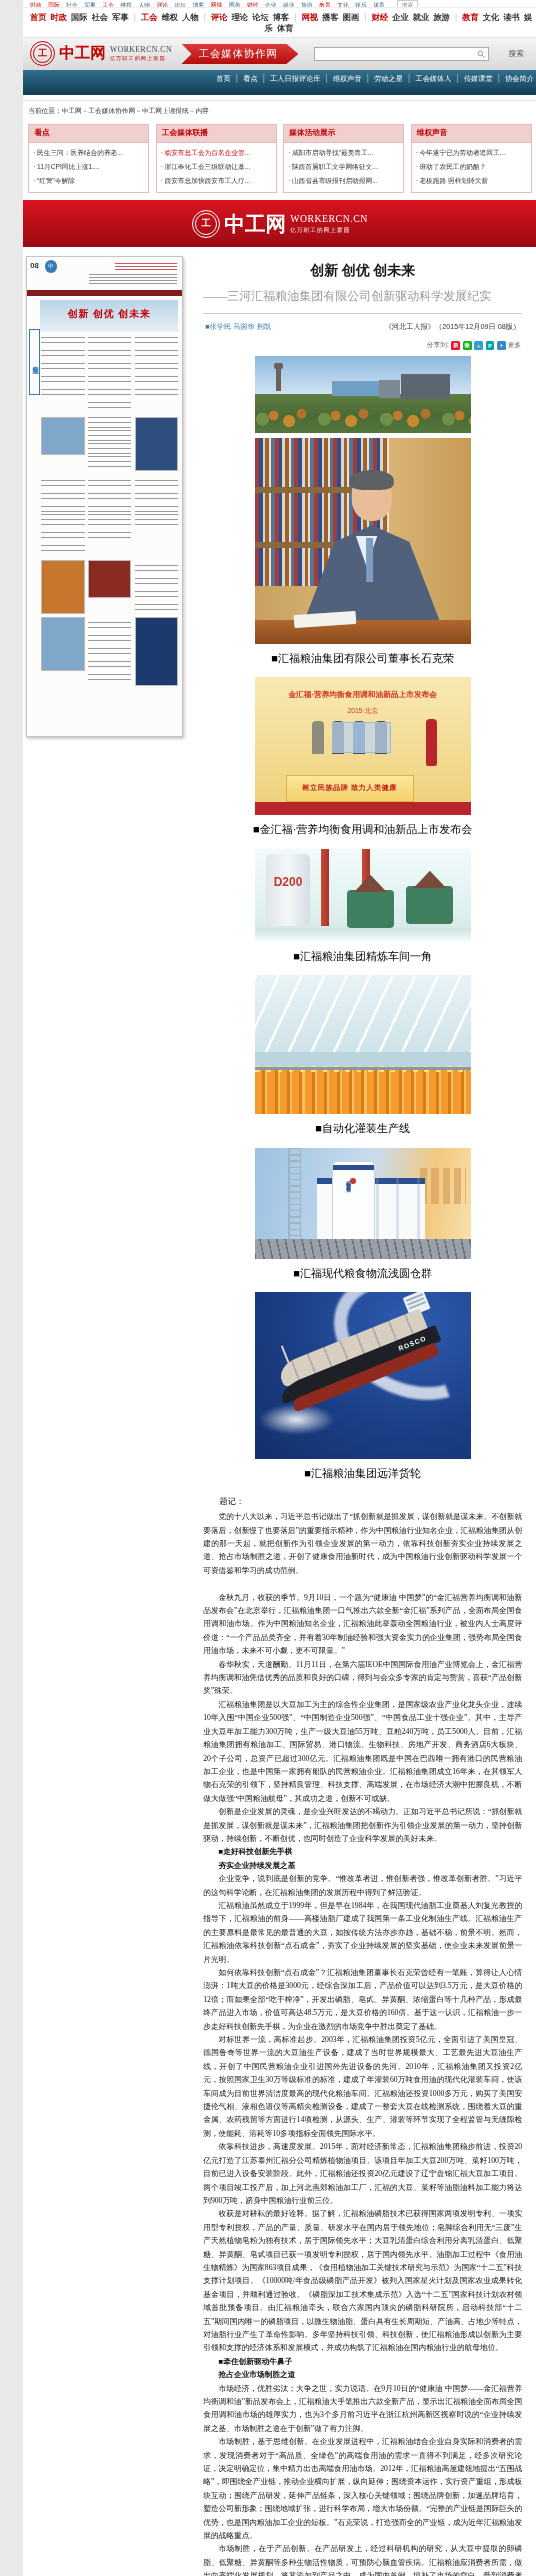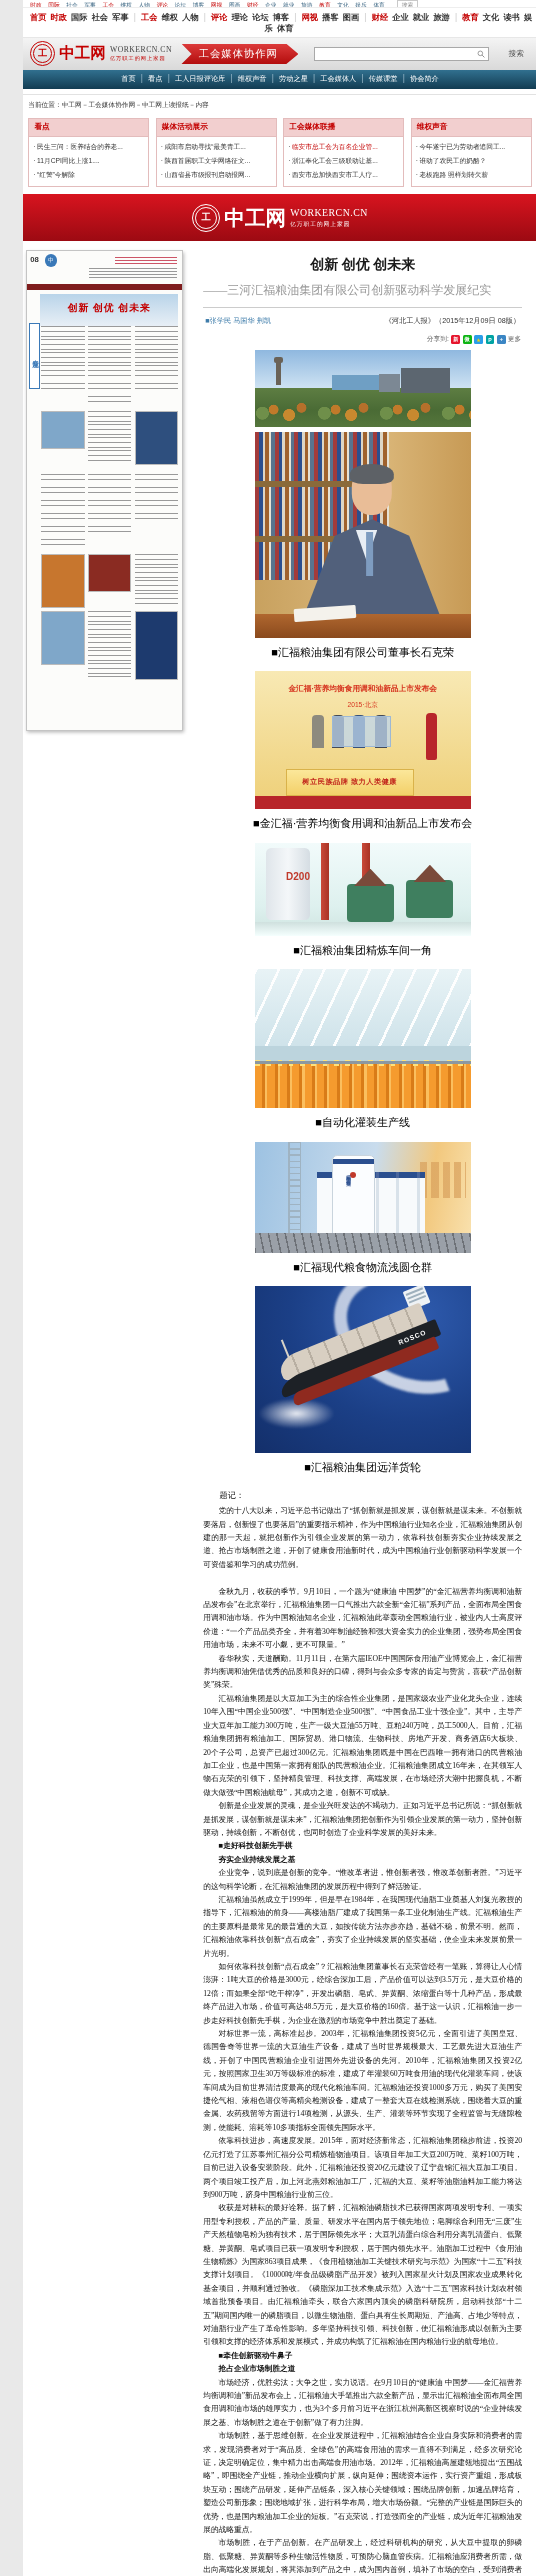--- a/index.html
+++ b/index.html
@@ -27,21 +27,21 @@
   .logo-col{display:flex;flex-direction:column;line-height:1.1;}
   .logo-en{font-size:7.7px;color:#444;font-family:"Liberation Serif","DejaVu Serif",serif;letter-spacing:0.5px;}
   .logo-slogan{font-size:5.2px;color:#c30000;letter-spacing:1px;margin-top:1.5px;}
   .ribbon{margin-left:9.3px;background:linear-gradient(#dc3a3a,#b30d0d);color:#fff;font-size:10.3px;font-weight:normal;line-height:20.6px;padding:0 20.6px 0 17.5px;clip-path:polygon(0 0,calc(100% - 12.4px) 0,100% 50%,calc(100% - 12.4px) 100%,0 100%,10.3px 50%);letter-spacing:1px;}
   .search-zone{margin-left:auto;display:flex;align-items:center;}
   .search-input{width:155px;height:12.4px;border:0.5px solid #a9a9a9;background:#fff;padding:0 14.4px 0 4.1px;font-size:6.7px;outline:none;}
   .search-svg{margin-left:-12.4px;flex:0 0 auto;}
   .search-btn{margin-left:17.5px;font-size:7.7px;color:#555;background:none;border:none;cursor:pointer;}
 
   
-  .bluenav{height:19px;background:linear-gradient(#31708f,#123c52);text-align:center;line-height:18.5px;}
+  .bluenav{height:25px;background:linear-gradient(#31708f,#123c52);text-align:right;line-height:18.5px;}
   .bluenav a{color:#fff;font-size:7.2px;margin:0 3.1px;}
   .bluenav i{color:#9dbccb;font-style:normal;margin:0 2.1px;}
 
   
   .crumb{border-top:0.5px solid #e2e2e2;margin-top:5.2px;padding:6.2px 5.2px 5.2px;font-size:6.7px;color:#333;}
 
   
   .boxes{display:flex;gap:6.2px;padding:2.1px 5.2px 7.2px;}
   .nbox{flex:1;border:0.5px solid #e3bcbc;background:#fff;}
   .nbox h3{margin:0;background:#f2cf cf;background:#f2cfcf;color:#c30000;font-size:7.7px;padding:3.6px 5.2px;border-bottom:0.5px solid #e3bcbc;font-weight:bold;}
@@ -122,21 +122,21 @@
   #ph3 .ovsub{position:absolute;left:0;right:0;top:30px;text-align:center;color:#d6341f;font-size:6.7px;}
   #ph3 .fig{position:absolute;bottom:61px;width:12.4px;height:33px;background:#454a56;border-radius:4.1px 4.1px 0 0;}
   #ph3 .f1{left:57px;background:#8d8a7e;}.#ph3 .f2{left:77px;}
   #ph3 .f2{left:77px;}#ph3 .f3{left:98px;background:#37507a;}#ph3 .f4{left:120px;}
   #ph3 .hostess{position:absolute;right:34px;bottom:49px;width:10.3px;height:47px;background:#b8252a;border-radius:4.1px 4.1px 2.1px 2.1px;}
   #ph3 .ice{position:absolute;left:77px;bottom:62px;width:57px;height:29px;background:rgba(190,214,238,.75);border:0.5px solid #9db8d4;}
   #ph3 .stage{position:absolute;left:31px;right:57px;bottom:13.4px;height:25px;background:linear-gradient(#fbe79a,#f3d069);border:0.5px solid #d9b24a;display:flex;align-items:center;justify-content:center;color:#c2271c;font-weight:bold;font-size:7.2px;letter-spacing:0.5px;}
   #ph3 .carpet{position:absolute;left:0;right:0;bottom:0;height:13.4px;background:#b8252a;}
 
   #ph4{height:93px;background:linear-gradient(#f2fbfb,#ddf0ee 70%,#cfe3e0);}
-  #ph4 .tank{position:absolute;left:11.3px;top:5.2px;width:44px;height:72px;background:linear-gradient(90deg,#dfe5ea,#f4f7f9 50%,#d5dde3);border-radius:5.2px;color:#c0392b;font-weight:bold;font-size:10px;text-align:right;line-height:57px;}
+  #ph4 .tank{position:absolute;left:11.3px;top:5.2px;width:44px;height:72px;background:linear-gradient(90deg,#dfe5ea,#f4f7f9 50%,#d5dde3);border-radius:5.2px;color:#c0392b;font-weight:bold;font-size:12px;text-align:center;line-height:57px;}
   #ph4 .pillar{position:absolute;top:0;width:8.2px;height:77px;background:linear-gradient(90deg,#c94a3a,#a93325);}
   #ph4 .pl1{left:66px;}#ph4 .pl2{left:107px;height:62px;}
   #ph4 .machine{position:absolute;bottom:13.4px;width:47px;height:38px;background:#3f7f5f;border-radius:4.1px;}
   #ph4 .machine::before{content:"";position:absolute;left:7.2px;top:-15.5px;width:33px;height:17.5px;background:#7a4a3a;clip-path:polygon(50% 0,100% 100%,0 100%);}
   #ph4 .m1{right:77px;}#ph4 .m2{right:17.5px;bottom:17.5px;}
   #ph4 .floor{position:absolute;left:0;right:0;bottom:0;height:13.4px;background:linear-gradient(#cfe0de,#f5fffe);}
 
   #ph5{height:139px;background:#cde3ea;}
   #ph5 .ceiling{position:absolute;left:0;top:0;right:0;height:55%;background:linear-gradient(#e8f3f6,#cfe3ea),repeating-linear-gradient(115deg,rgba(255,255,255,.95) 0 2.6px,transparent 2.6px 20.6px);background-blend-mode:screen;}
   #ph5 .wall{position:absolute;left:0;right:0;top:55%;height:15%;background:#bcd4dd;}
@@ -216,33 +216,33 @@
   <div class="boxes">
     <div class="nbox">
       <h3>看点</h3>
       <ul>
         <li><a>民生三问：医养结合的养老...</a></li>
         <li><a>11月CPI同比上涨1....</a></li>
         <li><a>“红警”今解除</a></li>
       </ul>
     </div>
     <div class="nbox">
+      <h3>工会媒体联播</h3>
+      <ul>
+        <li><a class="red">临安市总工会为百名企业管...</a></li>
+        <li><a>浙江奉化工会三级联动让基...</a></li>
+        <li><a>西安市总加快西安市工人疗...</a></li>
+      </ul>
+    </div>
+    <div class="nbox">
       <h3>媒体活动展示</h3>
       <ul>
         <li><a>咸阳市启动寻找“最美青工...</a></li>
         <li><a>陕西首届职工文学网络征文...</a></li>
         <li><a>山西省县市级报刊启动报网...</a></li>
-      </ul>
-    </div>
-    <div class="nbox">
-      <h3>工会媒体联播</h3>
-      <ul>
-        <li><a class="red">临安市总工会为百名企业管...</a></li>
-        <li><a>浙江奉化工会三级联动让基...</a></li>
-        <li><a>西安市总加快西安市工人疗...</a></li>
       </ul>
     </div>
     <div class="nbox">
       <h3>维权声音</h3>
       <ul>
         <li><a>今年遂宁已为劳动者追回工...</a></li>
         <li><a>谁动了农民工的奶酪？</a></li>
         <li><a>老板跑路 照样划转欠薪</a></li>
       </ul>
     </div>

